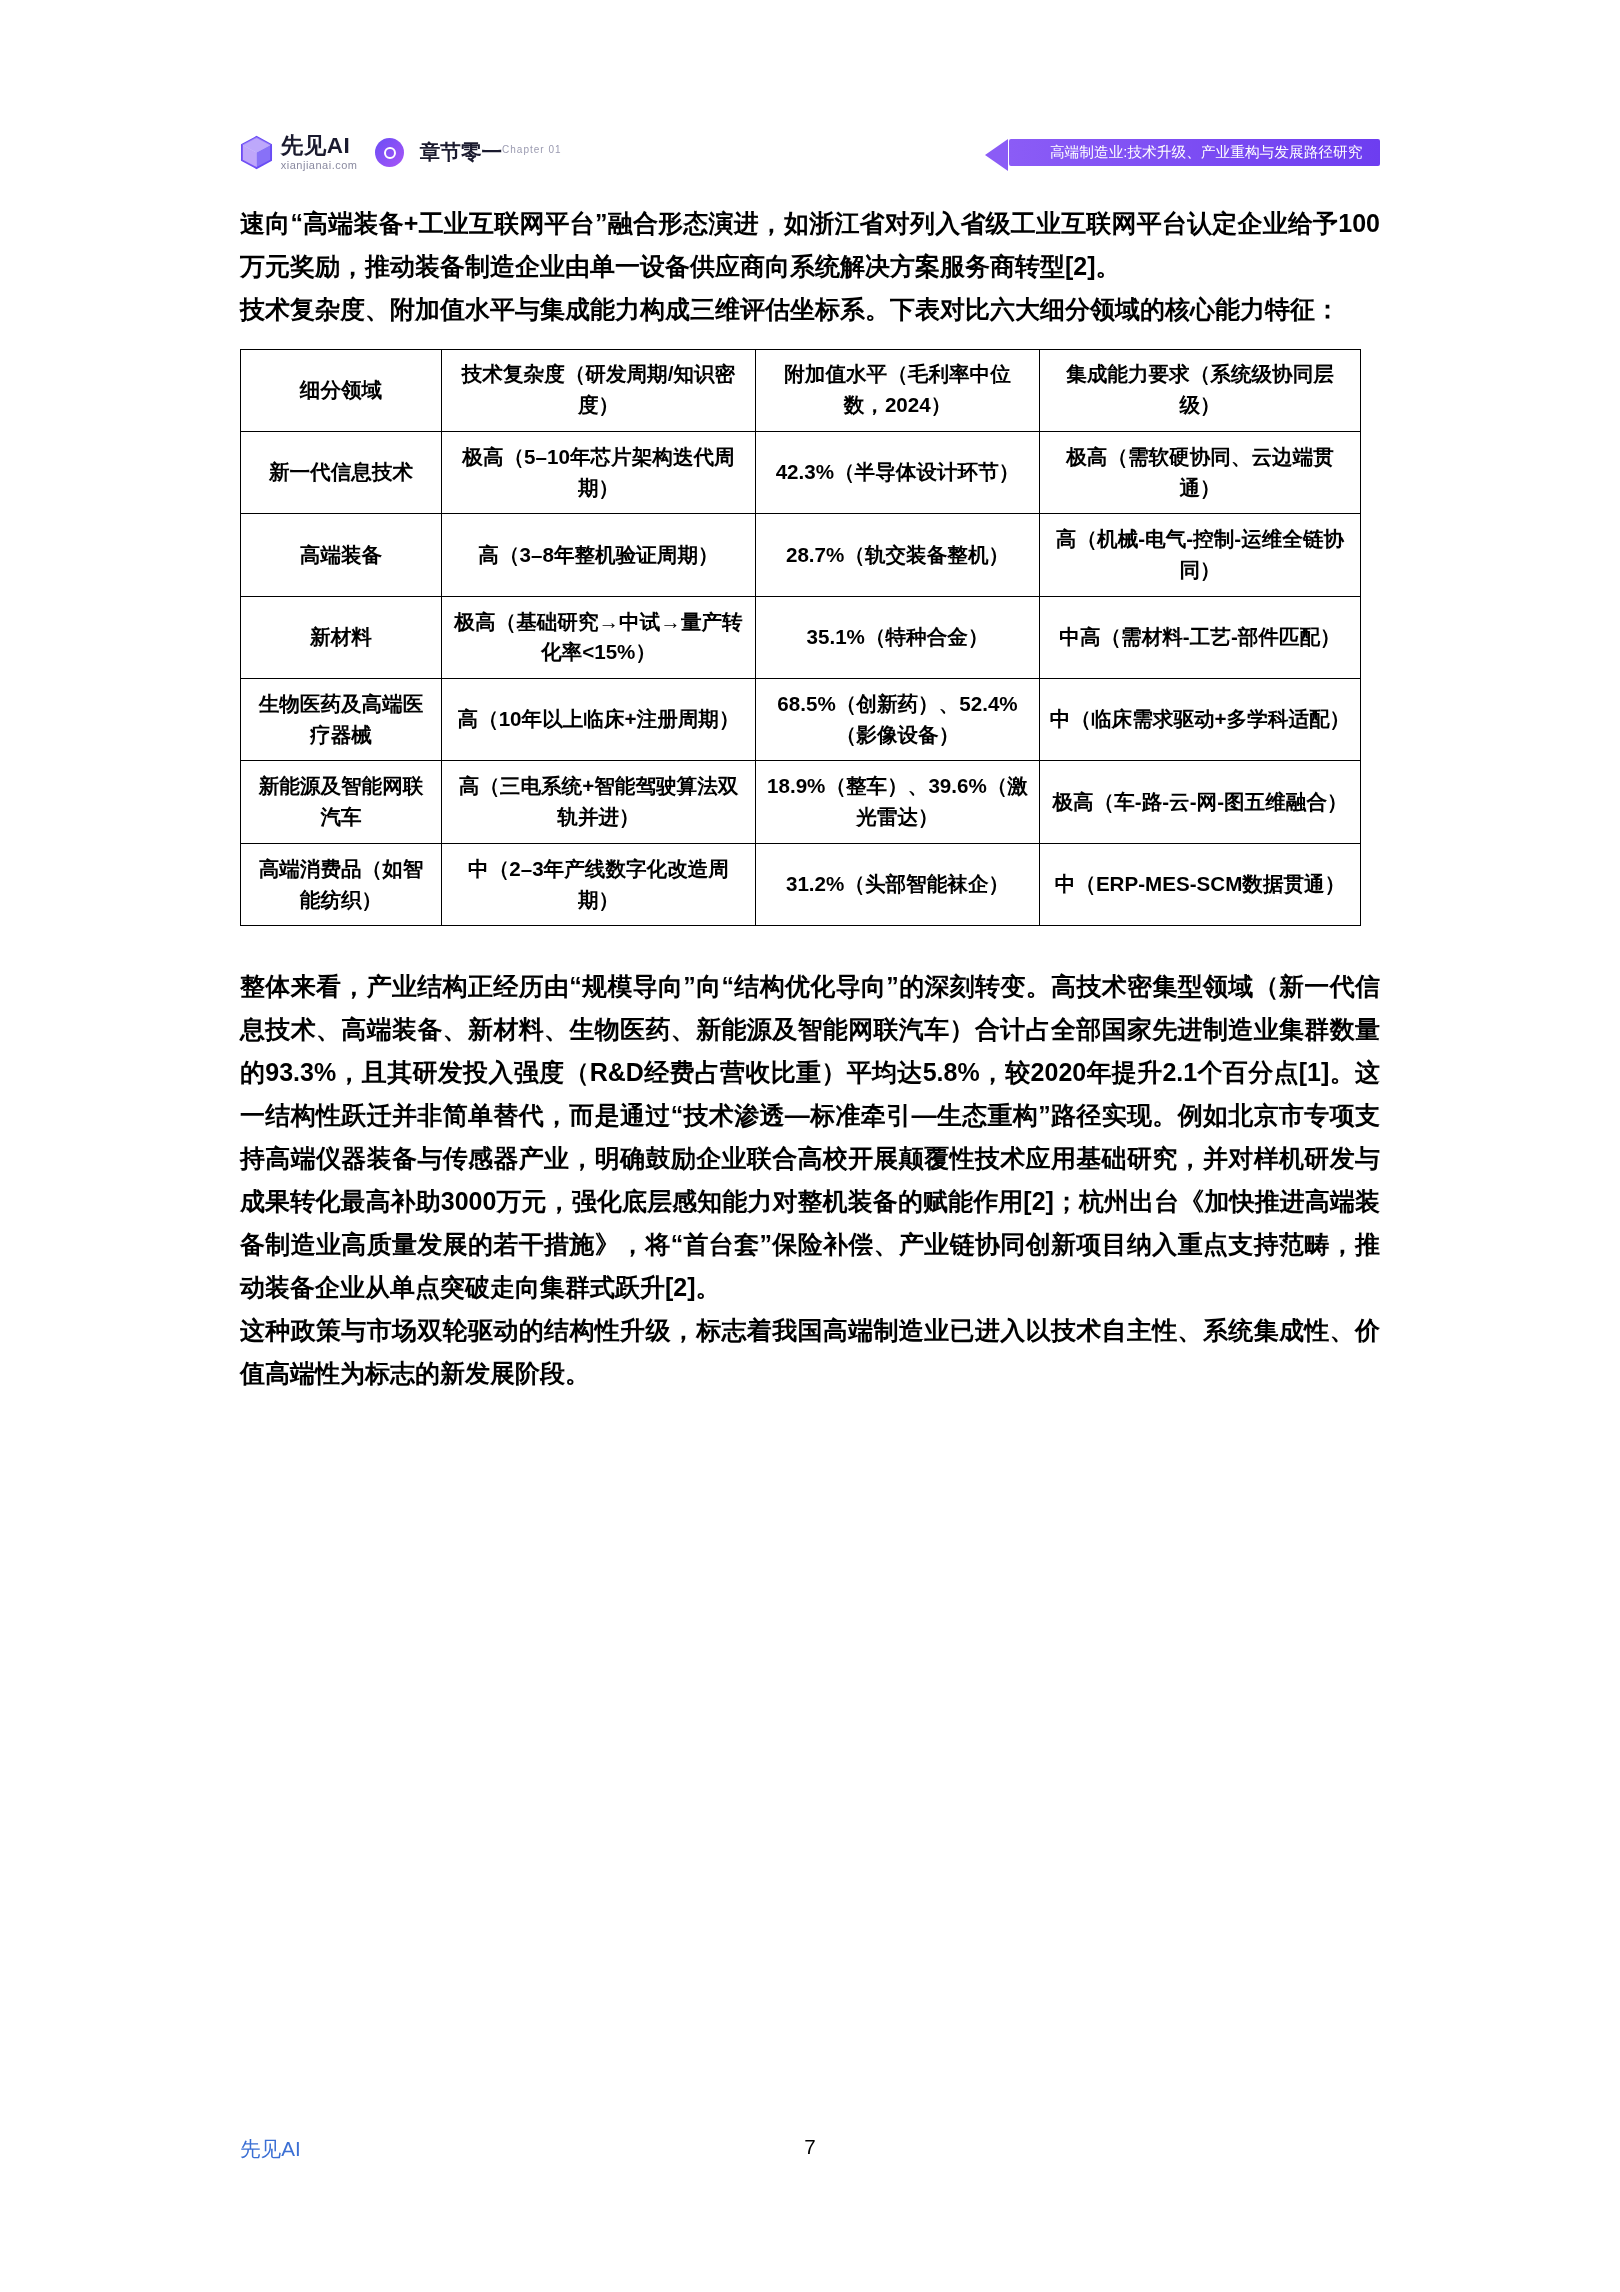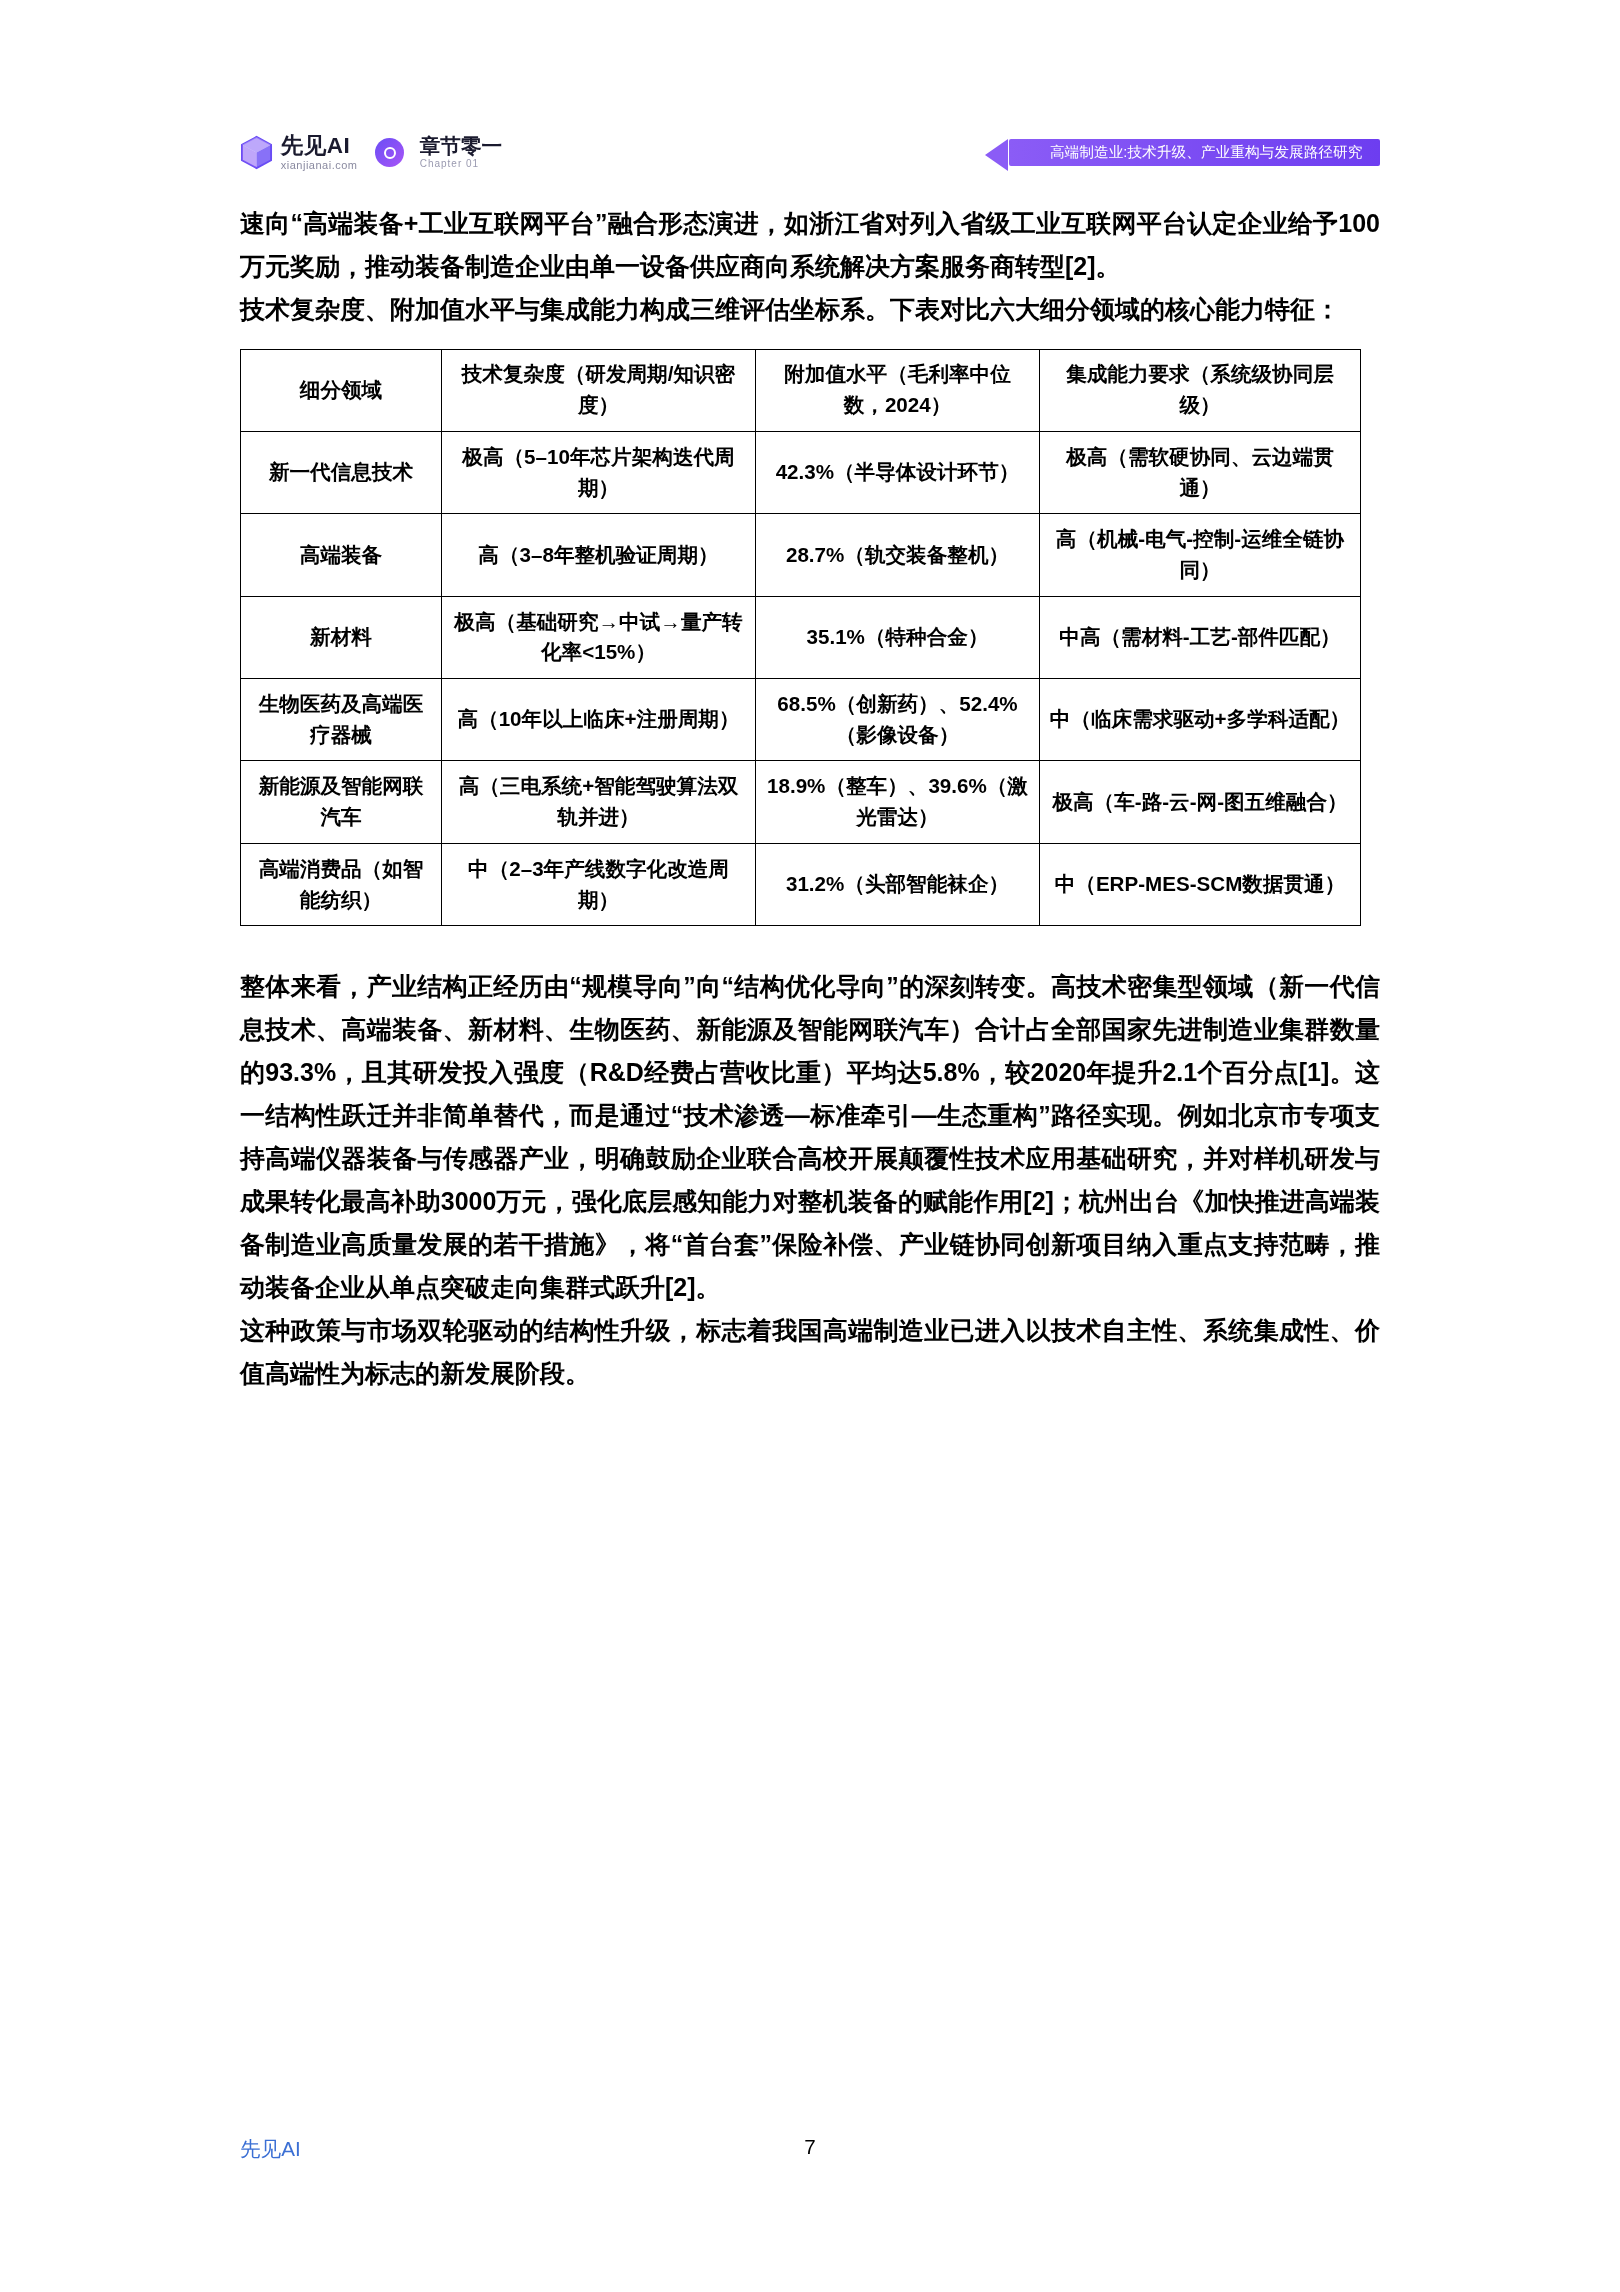--- a/index.html
+++ b/index.html
@@ -75,21 +75,21 @@
     top: 8.8px;
     width: 11.8px;
     height: 11.8px;
     border: 2.5px solid #ffffff;
     border-radius: 50%;
     box-sizing: border-box;
   }
   .chapter-block {
     margin-left: 7.8px;
     display: flex;
-    flex-direction: column;
+    flex-direction: row;
     line-height: 1;
   }
   .chapter-title {
     font-size: 20.6px;
     font-weight: bold;
     color: #1a1a2e;
   }
   .chapter-sub {
     font-size: 10px;
     color: #9a9ab0;

